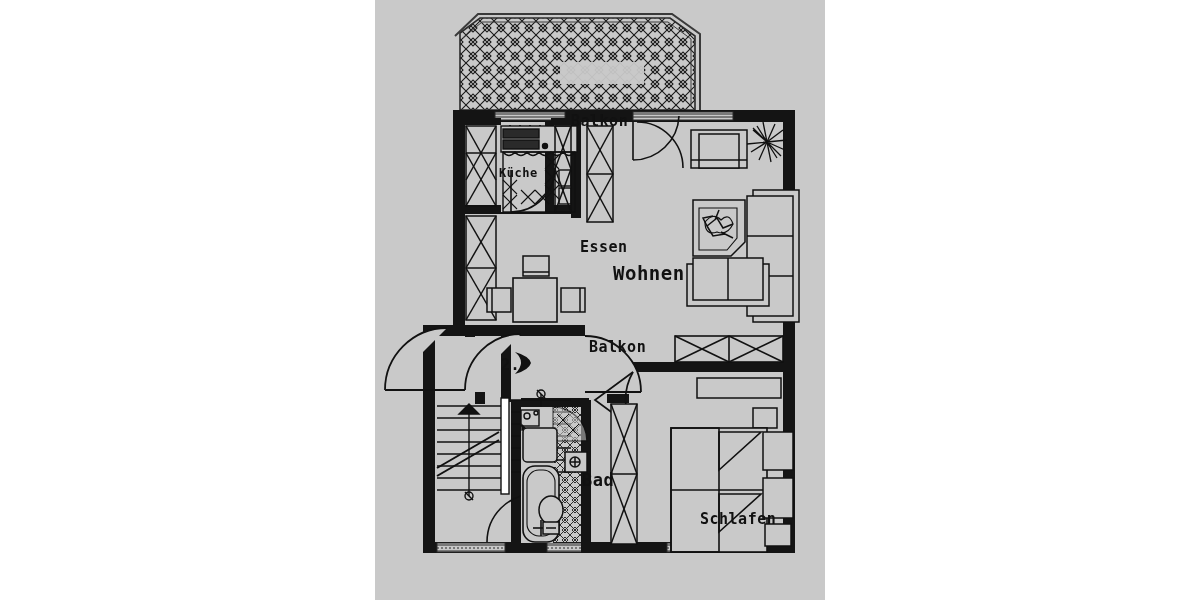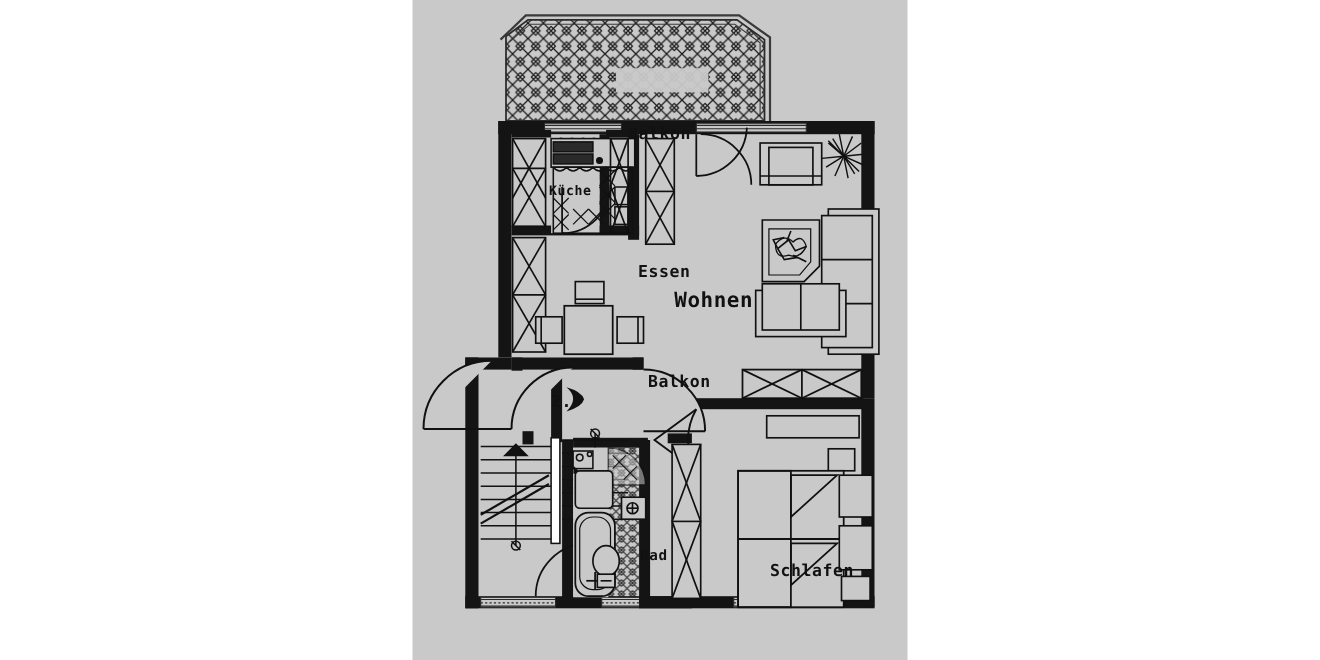--- a/index.html
+++ b/index.html
@@ -22,21 +22,21 @@
     letter-spacing:0.5px;
     white-space:nowrap;
     line-height:1;
     user-select:none;
   }
   #lbl-balkon{left:571px;top:73px;font-size:15px;margin-top:41px;}
   #lbl-kueche{left:499px;top:167px;font-size:12px;}
   #lbl-wohnen{left:613px;top:227px;font-size:19px;margin-top:37px;}
   #lbl-essen{left:580px;top:240px;font-size:15px;}
   #lbl-diele{left:589px;top:340px;font-size:15px;}
-  #lbl-bad{left:582px;top:499px;font-size:13px;}
+  #lbl-bad{left:582px;top:472px;font-size:17px;}
   #lbl-schlafen{left:700px;top:512px;font-size:15px;}
   #lbl-num{left:501px;top:358px;font-size:15px;}
 </style>
 </head>
 <body>
 
 <div id="stage">
 
   <div id="scan"></div>
 

